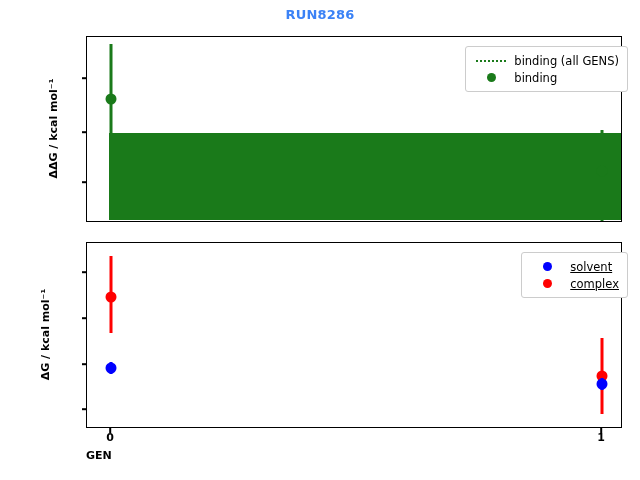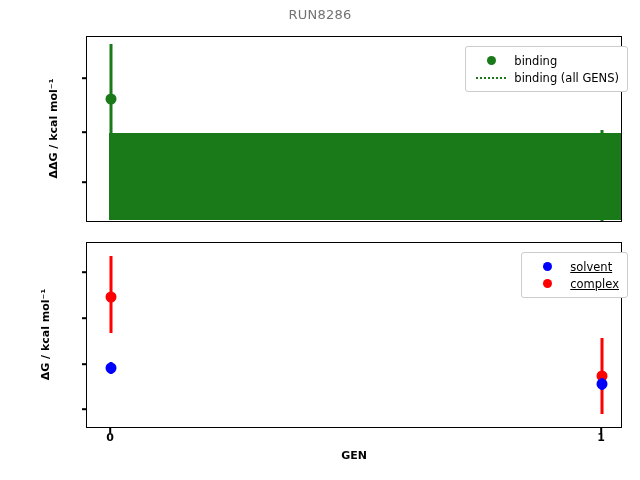--- a/index.html
+++ b/index.html
@@ -5,21 +5,21 @@
   html,body{margin:0;padding:0;}
   body{
     width:640px;height:480px;background:#ffffff;
     font-family:"DejaVu Sans","Liberation Sans",sans-serif;
     overflow:hidden;
   }
   #fig{position:relative;width:640px;height:480px;}
 
   .title{
     position:absolute;left:0;top:7px;width:640px;
-    text-align:center;font-size:13px;font-weight:normal;color:#737373;
+    text-align:center;font-size:13px;font-weight:bold;color:#3b82f6;
     letter-spacing:.2px;
   }
 
   
   .axes{position:absolute;box-sizing:border-box;border:1.6px solid #000;background:#fff;overflow:hidden;}
   #ax-top{left:86px;top:36px;width:536px;height:186px;}
   #ax-bot{left:86px;top:242px;width:536px;height:186px;}
 
   .plotarea{position:absolute;inset:0;overflow:hidden;}
   .ytickmark{position:absolute;left:82px;width:5px;height:1.6px;background:#000;transform:translateY(-50%);}
@@ -30,21 +30,21 @@
 
   
   .ylabel{
     position:absolute;transform-origin:center center;
     transform:rotate(-90deg);
     font-size:11px;font-weight:bold;color:#000;white-space:nowrap;
     text-align:center;
   }
   #ylabel-top{left:-40px;top:122px;width:186px;}
   #ylabel-bot{left:-48px;top:328px;width:186px;}
-  .xlabel{position:absolute;left:86px;top:449px;width:536px;text-align:center;
+  .xlabel{position:absolute;left:86px;top:449px;width:536px;text-align:left;
     font-size:11px;font-weight:bold;color:#000;}
 
   
   .errbar{position:absolute;width:3px;transform:translateX(-50%);}
   .dot{position:absolute;border-radius:50%;transform:translate(-50%,-50%);}
   .band{position:absolute;}
 
   
   .legend{
     position:absolute;box-sizing:border-box;
@@ -86,29 +86,29 @@
 
   <div class="ytickmark" style="top:132px;"></div>
 
   <div class="ytickmark" style="top:182px;"></div>
 
   <div class="ylabel" id="ylabel-top">ΔΔG / kcal mol⁻¹</div>
 
   <div class="legend" id="legend-top">
     <div class="legrow">
       <span class="legmark">
+        <span class="legdash"></span>
+      </span>
+      <span class="legtext">binding (all GENS)</span>
+    </div>
+    <div class="legrow">
+      <span class="legmark">
         <span class="legdot" style="background:#1a7a1a;"></span>
       </span>
       <span class="legtext">binding</span>
-    </div>
-    <div class="legrow">
-      <span class="legmark">
-        <span class="legdash"></span>
-      </span>
-      <span class="legtext">binding (all GENS)</span>
     </div>
   </div>
 
   <div class="axes" id="ax-bot">
     <div class="plotarea">
 
       <div class="errbar" style="left:24px;top:13px;height:77px;background:#ff0000;"></div>
       <div class="dot" style="left:24px;top:54px;width:11px;height:11px;background:#ff0000;"></div>
 
       <div class="errbar" style="left:24px;top:119px;height:12px;background:#0000ff;"></div>

